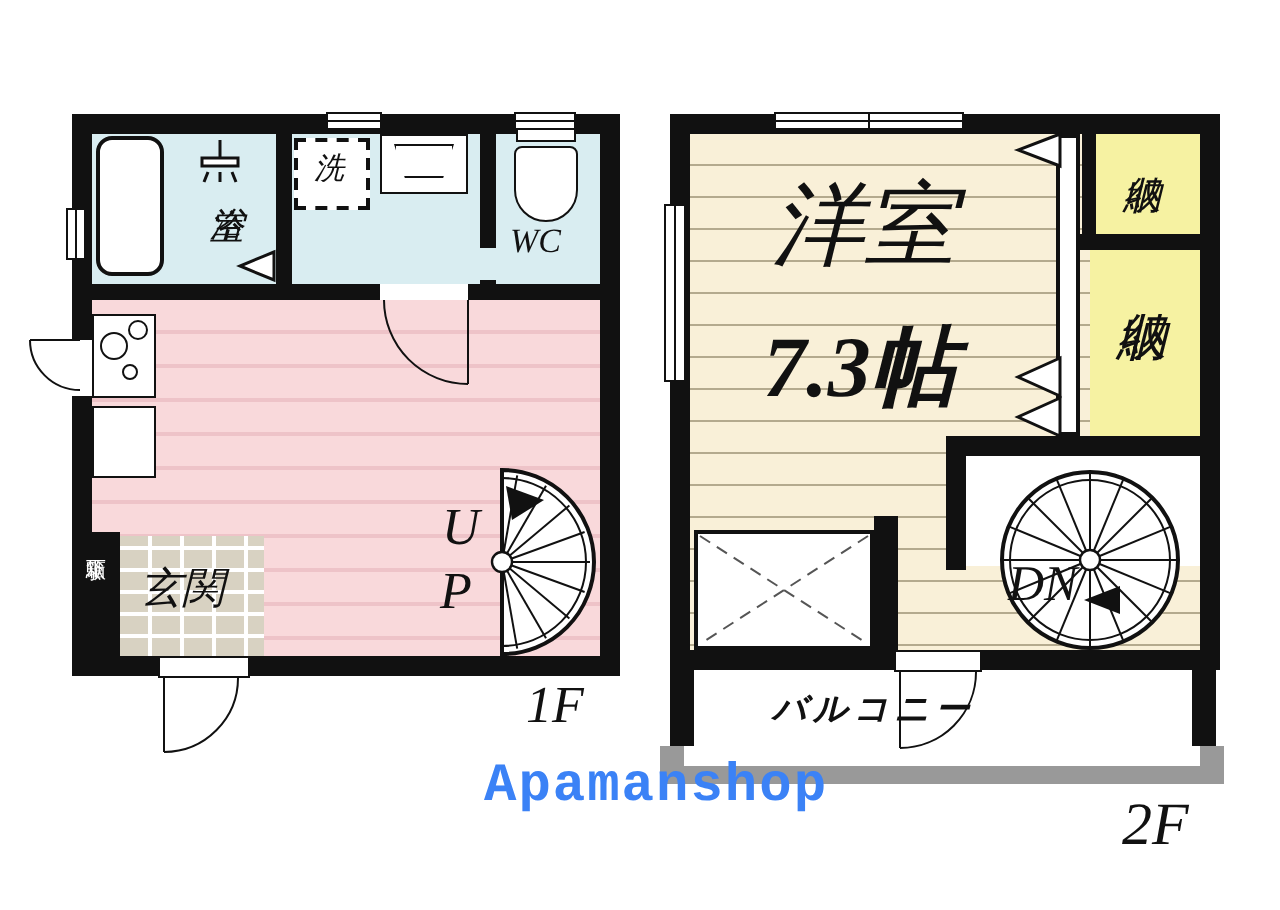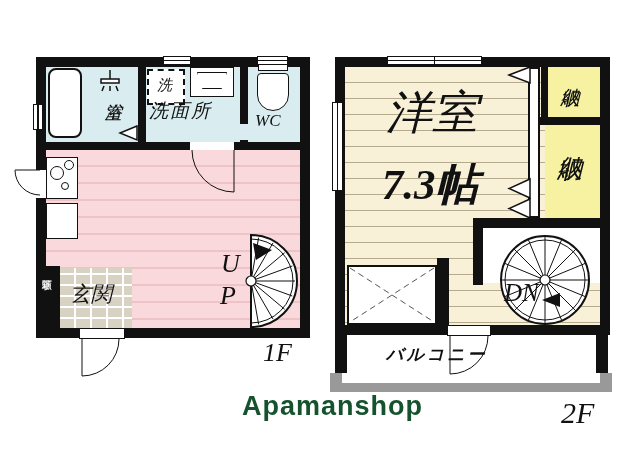--- a/index.html
+++ b/index.html
@@ -17,21 +17,21 @@
                          repeating-linear-gradient(90deg,transparent 0 14px,#ffffff 14px 16px);}
   .rail{background:#999999;}
   .window-h{background:linear-gradient(#ffffff 42%,#111 42%,#111 58%,#ffffff 58%);border:1px solid #111;}
   .window-v{background:linear-gradient(90deg,#ffffff 42%,#111 42%,#111 58%,#ffffff 58%);border:1px solid #111;}
   .fixture{background:#ffffff;border:2px solid #111;}
   .txt{color:#111;white-space:nowrap;line-height:1;}
   .it{font-style:italic;}
   .v-text{writing-mode:vertical-rl;text-orientation:upright;line-height:1.05;}
   .center{text-align:center;}
   svg{position:absolute;left:0;top:0;pointer-events:none;}
-  .wm{font-family:Liberation Sans, sans-serif;font-weight:bold;color:#14532d;letter-spacing:1px;margin-top:12px;}
+  .wm{font-family:Liberation Mono, monospace;font-weight:bold;color:#3b82f6;letter-spacing:1px;}
 </style>
 </head>
 <body>
 
 <div id="canvas">
 
   <div class="abs wall" style="left:36px;top:57px;width:274px;height:281px;"></div>
   <div class="abs sanitary" style="left:46px;top:67px;width:254px;height:83px;"></div>
   <div class="abs wall" style="left:138px;top:67px;width:8px;height:75px;"></div>
   <div class="abs wall" style="left:240px;top:67px;width:8px;height:75px;"></div>
@@ -168,21 +168,20 @@
     </g>
 
     <g stroke="#111" stroke-width="1" fill="none">
       <line x1="450" y1="336" x2="450" y2="374"></line>
       <path d="M450 374 A38 38 0 0 0 488 336"></path>
     </g>
   </svg>
 
   <div class="abs txt v-text it" style="left:104px;top:90px;font-size:17px;">浴室</div>
   <div class="abs txt it" style="left:157px;top:78px;font-size:15px;">洗</div>
-  <div class="abs txt it" style="left:149px;top:101px;font-size:19px;letter-spacing:2px;">洗面所</div>
   <div class="abs txt it" style="left:255px;top:112px;font-size:17px;">WC</div>
   <div class="abs txt it" style="left:70px;top:284px;font-size:21px;">玄関</div>
   <div class="abs txt v-text" style="left:41px;top:272px;font-size:10px;color:#fff;">下駄箱</div>
   <div class="abs txt it" style="left:221px;top:251px;font-size:26px;">U</div>
   <div class="abs txt it" style="left:220px;top:283px;font-size:26px;">P</div>
   <div class="abs txt it" style="left:263px;top:340px;font-size:26px;">1F</div>
 
   <div class="abs txt it center" style="left:368px;top:90px;width:128px;font-size:46px;font-weight:normal;">洋室</div>
   <div class="abs txt it center" style="left:352px;top:163px;width:156px;font-size:43px;font-weight:bold;">7.3帖</div>
   <div class="abs txt v-text it" style="left:560px;top:73px;font-size:19px;">収納</div>

